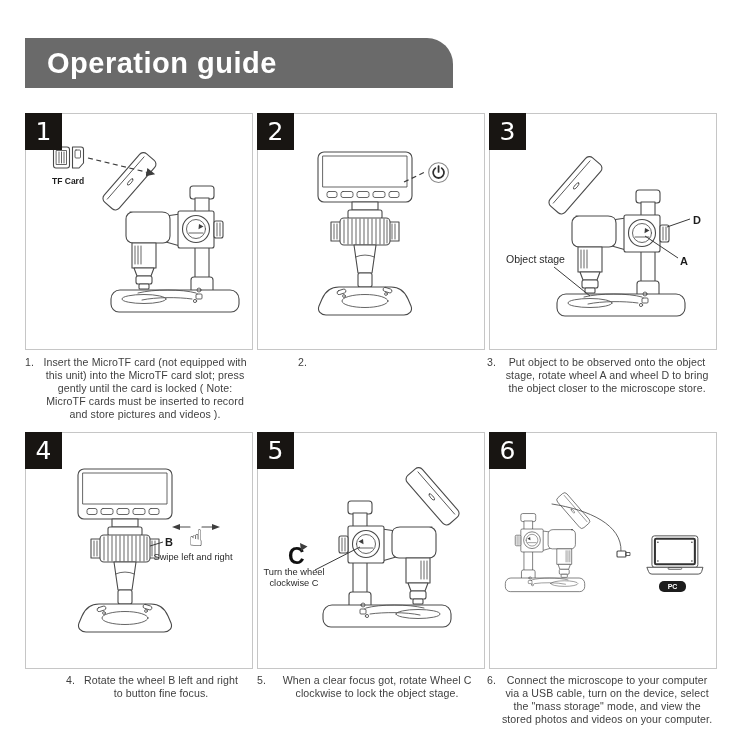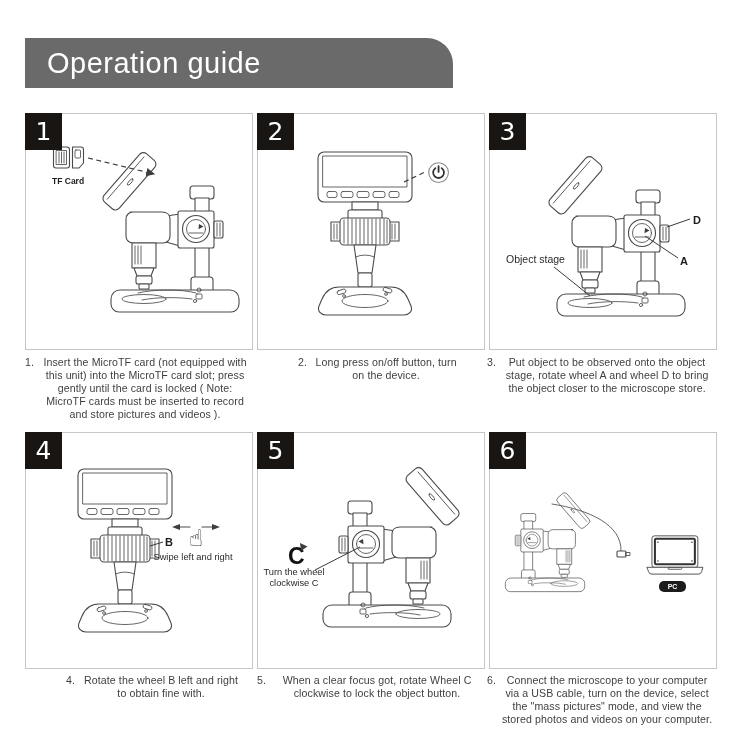--- a/index.html
+++ b/index.html
@@ -1,21 +1,21 @@
 <!DOCTYPE html>
 <html><head>
 <meta charset="utf-8">
 <style>
   html,body{margin:0;padding:0;background:#fff;}
   .page{position:relative;width:750px;height:750px;background:#fff;overflow:hidden;
         font-family:"Liberation Sans",sans-serif;}
   .banner{position:absolute;left:25px;top:38px;width:428px;height:50px;background:#6a6a6a;
           border-radius:0 26px 0 0;box-sizing:border-box;padding-left:22px;
           display:flex;align-items:center;}
-  .banner-title{color:#fff;font-size:29px;font-weight:400;letter-spacing:.5px;}
+  .banner-title{color:#fff;font-size:29px;font-weight:700;letter-spacing:.5px;}
   .panel{position:absolute;width:228px;height:237px;border:1px solid #c6c6c6;background:#fff;box-sizing:border-box;}
   .num{position:absolute;top:-1px;left:-1px;width:37px;height:37px;background:#181512;color:#fff;
        display:flex;align-items:center;justify-content:center;
        font-family:"DejaVu Sans",sans-serif;font-size:25px;font-weight:400;}
   .illus{position:absolute;left:0;top:0;}
   .cap{position:absolute;display:flex;gap:4px;color:#3f3f3f;font-size:10.6px;line-height:13px;letter-spacing:.1px;}
   .cap-num{flex:0 0 auto;}
   .cap-text{width:214px;text-align:center;}
   .cap.indent{padding-left:41px;}
   .cap.indent .cap-text{width:170px;}
@@ -175,21 +175,20 @@
   <div class="panel" style="left:257px;top:113px;">
     <svg class="illus" width="226" height="235" viewBox="0 0 226 235">
       <use href="#scope-front" transform="translate(52,36)"></use>
       <path class="dash" d="M146,68 L167,58"></path>
       <use href="#power-icon" transform="translate(169,47) scale(0.68)"></use>
     </svg>
     <div class="num">2</div>
   </div>
   <div class="cap indent w2" style="left:257px;top:356px;">
     <span class="cap-num">2.</span>
-    <span class="cap-text">Long press on/off button, turn on the device.</span>
   </div>
 
   <div class="panel" style="left:489px;top:113px;">
     <svg class="illus" width="226" height="235" viewBox="0 0 226 235">
       <use href="#scope-side" transform="translate(52,30)"></use>
       <path class="ptr" d="M64,153 L100,182"></path>
       <text class="r" x="16" y="149">Object stage</text>
       <path class="ptr" d="M177,113 L200,105"></path>
       <text class="b" x="203" y="110">D</text>
       <path class="ptr" d="M155,122 L188,144"></path>
@@ -213,53 +212,53 @@
         <line class="o" x1="176" y1="94" x2="187" y2="94"></line>
         <polygon class="fillDark" points="194,94 186,91 186,97"></polygon>
       </g>
       <text class="hand" x="170" y="113" text-anchor="middle">☝</text>
       <text class="sm" x="167" y="127" text-anchor="middle">Swipe left and right</text>
     </svg>
     <div class="num">4</div>
   </div>
   <div class="cap indent w4" style="left:25px;top:674px;">
     <span class="cap-num">4.</span>
-    <span class="cap-text">Rotate the wheel B left and right to obtain fine with.</span>
+    <span class="cap-text">Rotate the wheel B left and right to button fine focus.</span>
   </div>
 
   <div class="panel" style="left:257px;top:432px;">
     <svg class="illus" width="226" height="235" viewBox="0 0 226 235">
       <use href="#scope-side" transform="translate(208,22) scale(-1,1)"></use>
       <text class="csym" x="30" y="131">C</text>
       <polygon class="fillDark" points="42,110 49.5,113.5 43,118"></polygon>
       <path class="ptr" d="M57,137 L102,114"></path>
       <text class="sm" x="36" y="142" text-anchor="middle">Turn the wheel</text>
       <text class="sm" x="36" y="153" text-anchor="middle">clockwise C</text>
     </svg>
     <div class="num">5</div>
   </div>
   <div class="cap" style="left:257px;top:674px;">
     <span class="cap-num">5.</span>
-    <span class="cap-text">When a clear focus got, rotate Wheel C clockwise to lock the object button.</span>
+    <span class="cap-text">When a clear focus got, rotate Wheel C clockwise to lock the object stage.</span>
   </div>
 
   <div class="panel" style="left:489px;top:432px;">
     <svg class="illus" width="226" height="235" viewBox="0 0 226 235">
       <use href="#scope-side" transform="translate(104,52) scale(-0.62,0.62)"></use>
       <path class="o thin" d="M62,71 C100,77 132,92 131,118"></path>
       <g>
         <rect class="s" x="127" y="118" width="9" height="6" rx="1"></rect>
         <rect class="o thin" x="136" y="119.5" width="4" height="3"></rect>
       </g>
       <use href="#laptop" transform="translate(156,102) scale(0.85)"></use>
       <g>
         <rect x="169" y="148" width="27" height="11" rx="5" fill="#1c1c1c"></rect>
         <text class="pc" x="182.5" y="156" text-anchor="middle">PC</text>
       </g>
     </svg>
     <div class="num">6</div>
   </div>
   <div class="cap" style="left:487px;top:674px;">
     <span class="cap-num">6.</span>
-    <span class="cap-text">Connect the microscope to your computer via a USB cable, turn on the device, select the "mass pictures" mode, and view the stored photos and videos on your computer.</span>
+    <span class="cap-text">Connect the microscope to your computer via a USB cable, turn on the device, select the "mass storage" mode, and view the stored photos and videos on your computer.</span>
   </div>
 
 </div>
 
 </body></html>

